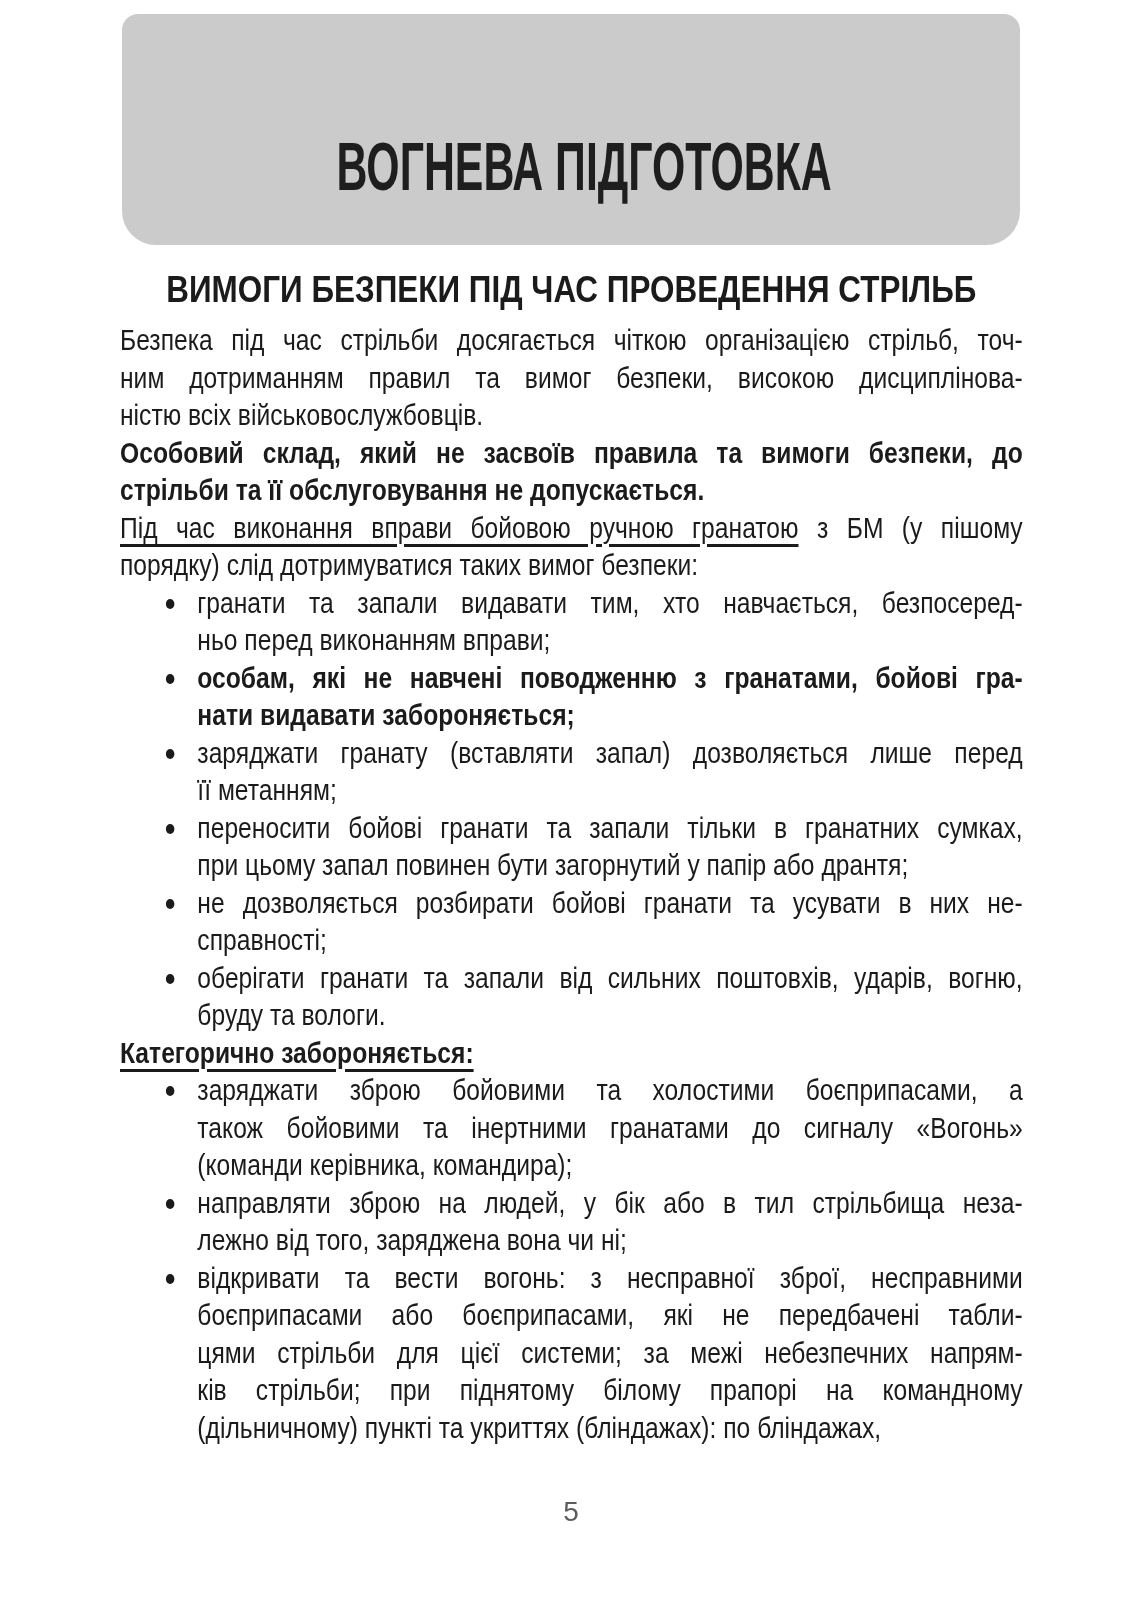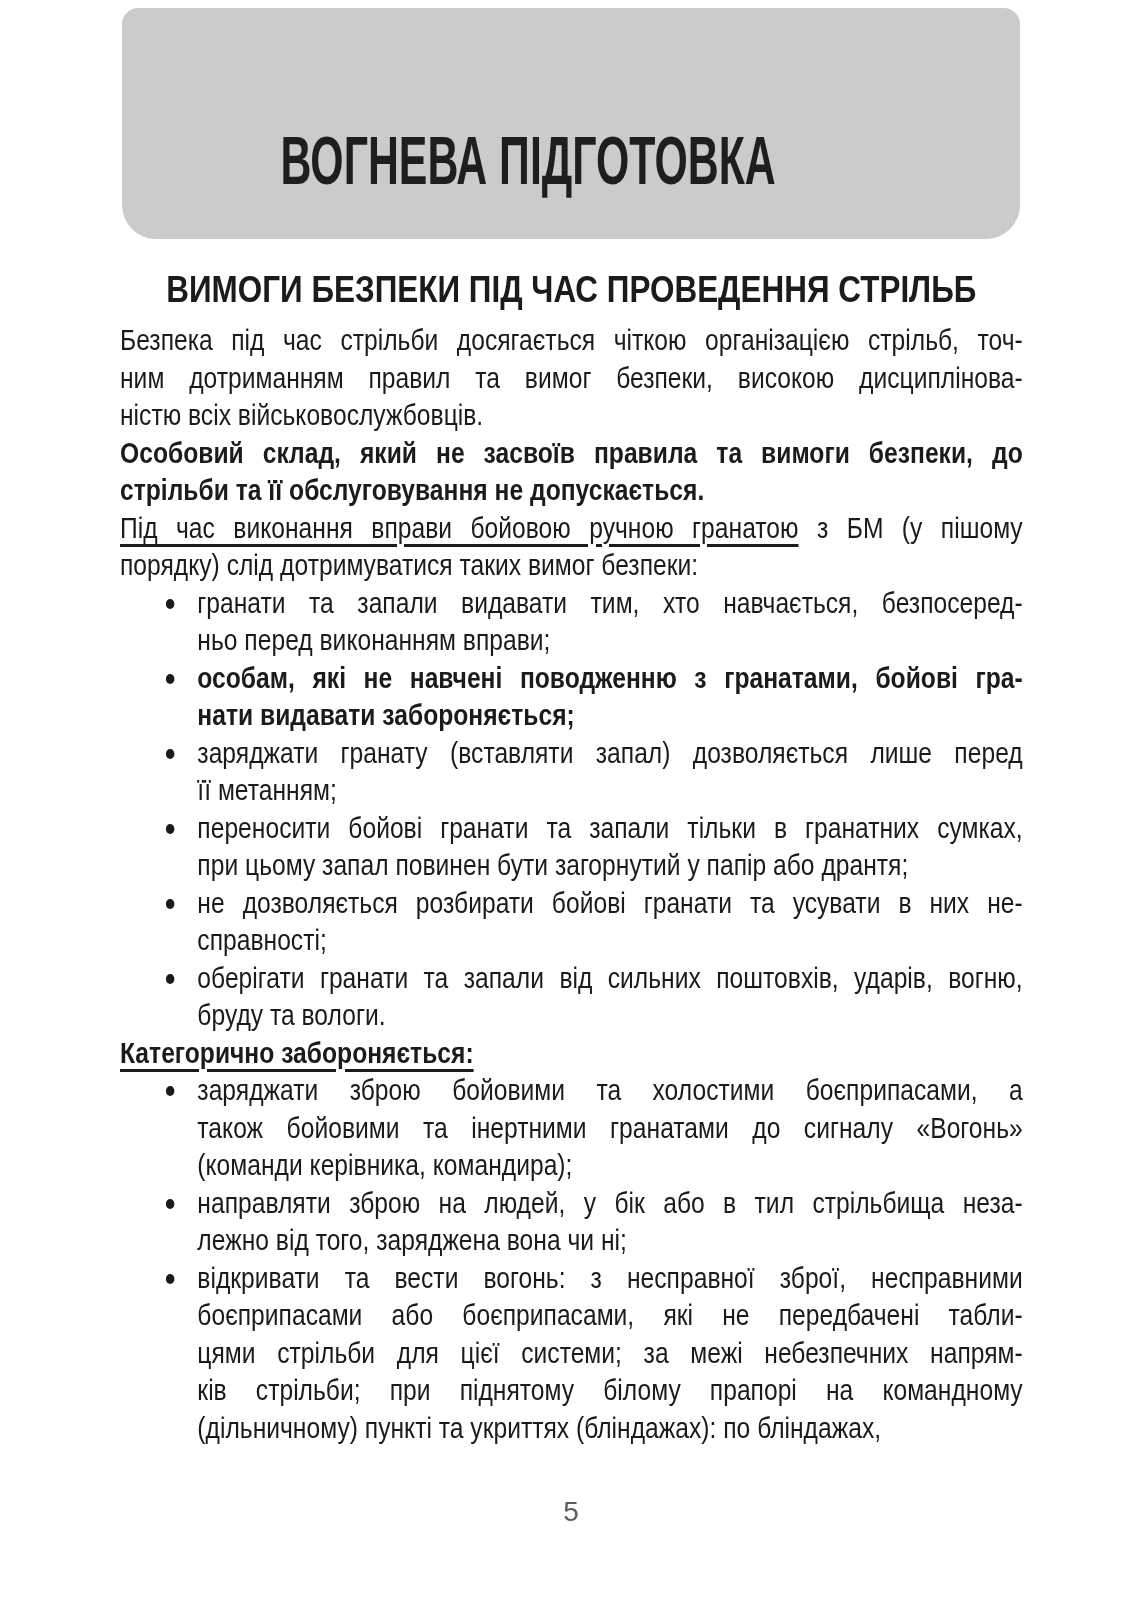--- a/index.html
+++ b/index.html
@@ -13,28 +13,28 @@
     height: 1615px;
     background: #ffffff;
     overflow: hidden;
     font-family: "Liberation Sans", sans-serif;
     color: #1b1b1b;
   }
   
   .banner {
     position: absolute;
     left: 122px;
-    top: 8px;
+    top: 14px;
     width: 898px;
     height: 231px;
     background: #cbcbcb;
     border-radius: 16px 16px 34px 34px;
     display: flex;
     align-items: flex-end;
-    justify-content: center;
+    justify-content: flex-end;
   }
   .banner h1 {
     margin: 0 0 40px 0;
     font-size: 68px;
     font-weight: bold;
     letter-spacing: 0;
     white-space: nowrap;
     color: #1e1e1e;
     transform: translateX(-43px) scaleX(0.63);
     transform-origin: center bottom;

